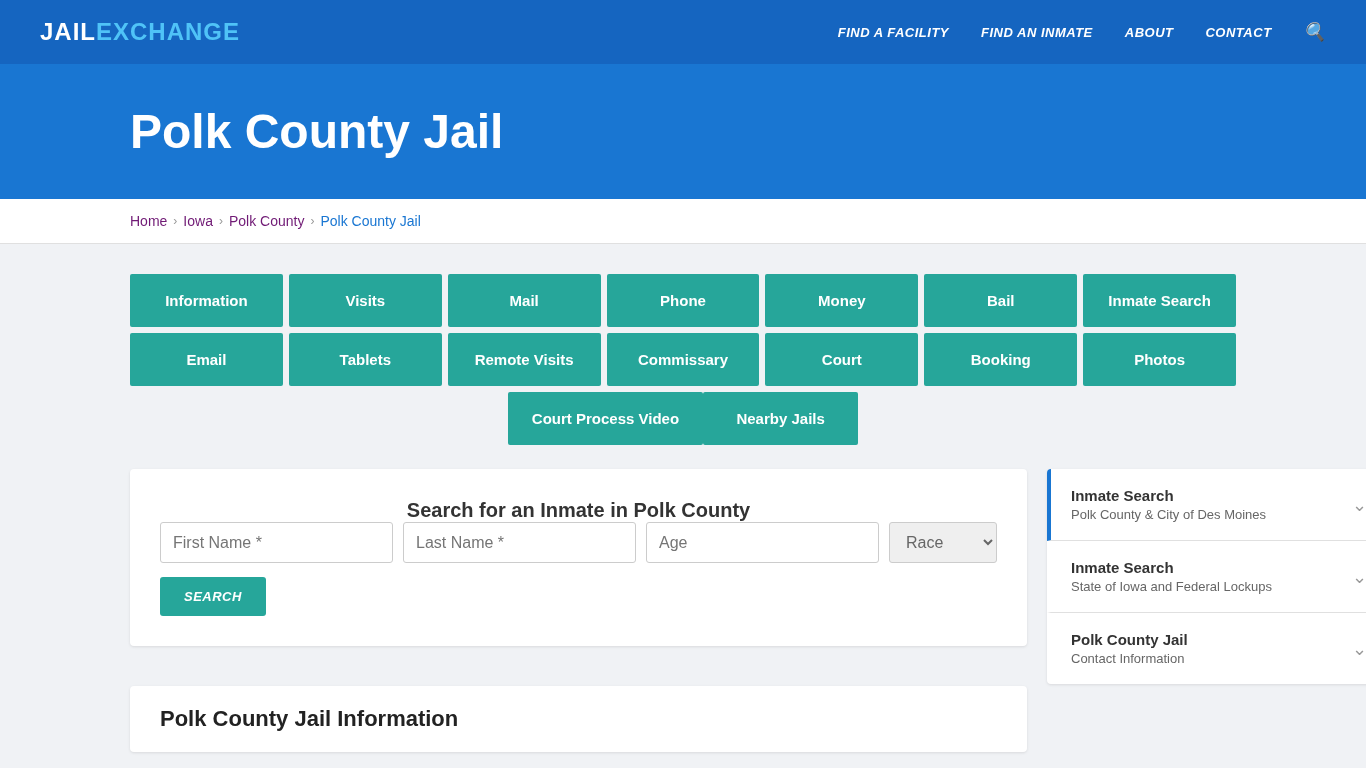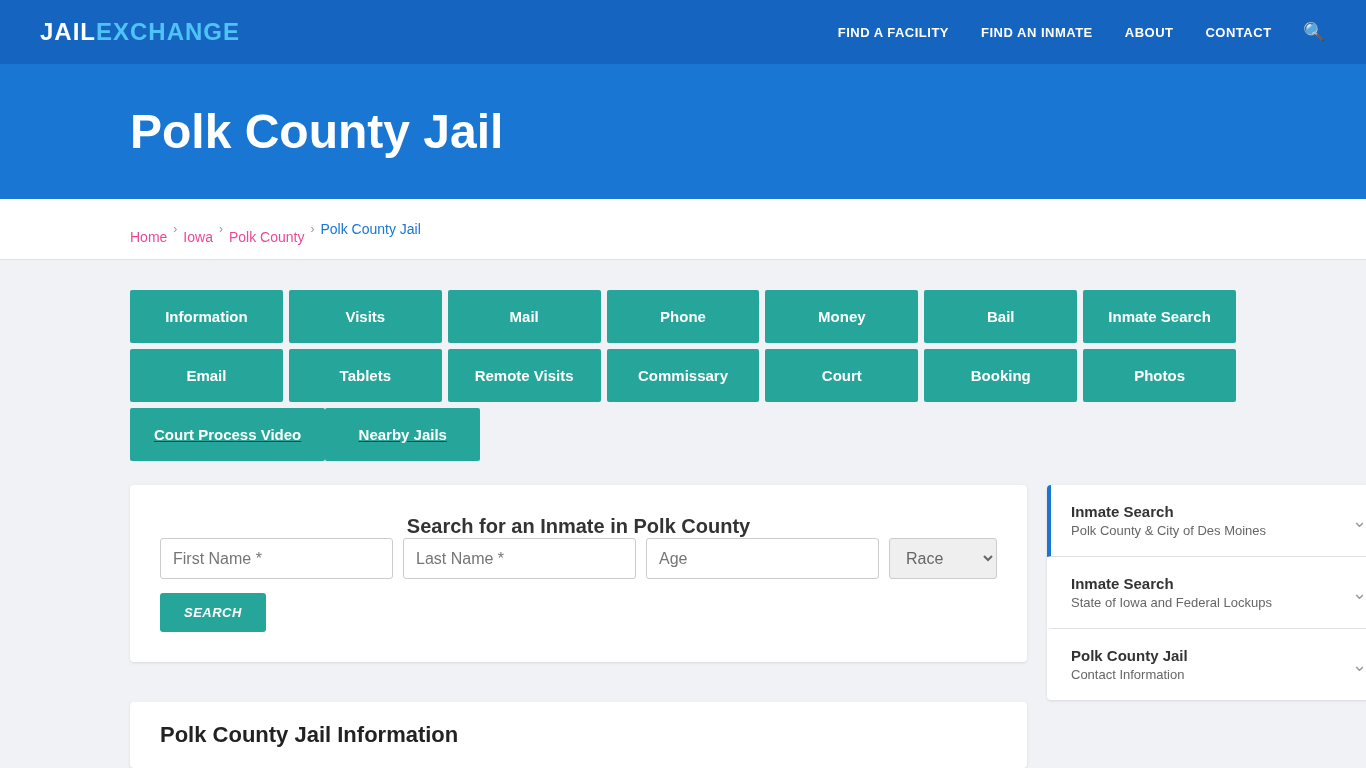--- a/index.html
+++ b/index.html
@@ -25,20 +25,21 @@
       letter-spacing: 1px;
     }
     #logo-text .ex {
       color: #4FC3F7;
       text-align: center;
     }
     #nav {
       display: flex;
       align-items: center;
       gap: 32px;
+      font-style: italic;
     }
     .nav-item {
       color: #fff;
       font-size: 13px;
       font-weight: 700;
       letter-spacing: 0.5px;
       cursor: pointer;
       text-transform: uppercase;
     }
     .nav-search-icon {
@@ -64,23 +65,22 @@
       padding: 14px 130px;
       border-bottom: 1px solid #e0e0e0;
     }
     #breadcrumb {
       display: flex;
       align-items: center;
       gap: 6px;
       font-size: 14px;
     }
     .bc-link {
-      color: #ec4899;
-      cursor: pointer;
-      margin-top: 16px;
+      color: #701a75;
+      cursor: pointer;
     }
     .bc-sep {
       color: #999;
       font-size: 12px;
     }
     .bc-current {
       color: #1976D2;
     }
 
     
@@ -107,21 +107,21 @@
       padding: 18px 2px;
       font-size: 15px;
       font-weight: 600;
       cursor: pointer;
       flex: 1;
       text-align: center;
       border-radius: 2px;
     }
     .tabs-row-center {
       display: flex;
-      text-decoration: underline;
+      justify-content: center;
     }
     .tab-btn-wide {
       background: #26A69A;
       color: #fff;
       border: none;
       padding: 18px 24px;
       font-size: 15px;
       font-weight: 600;
       cursor: pointer;
       text-align: center;

